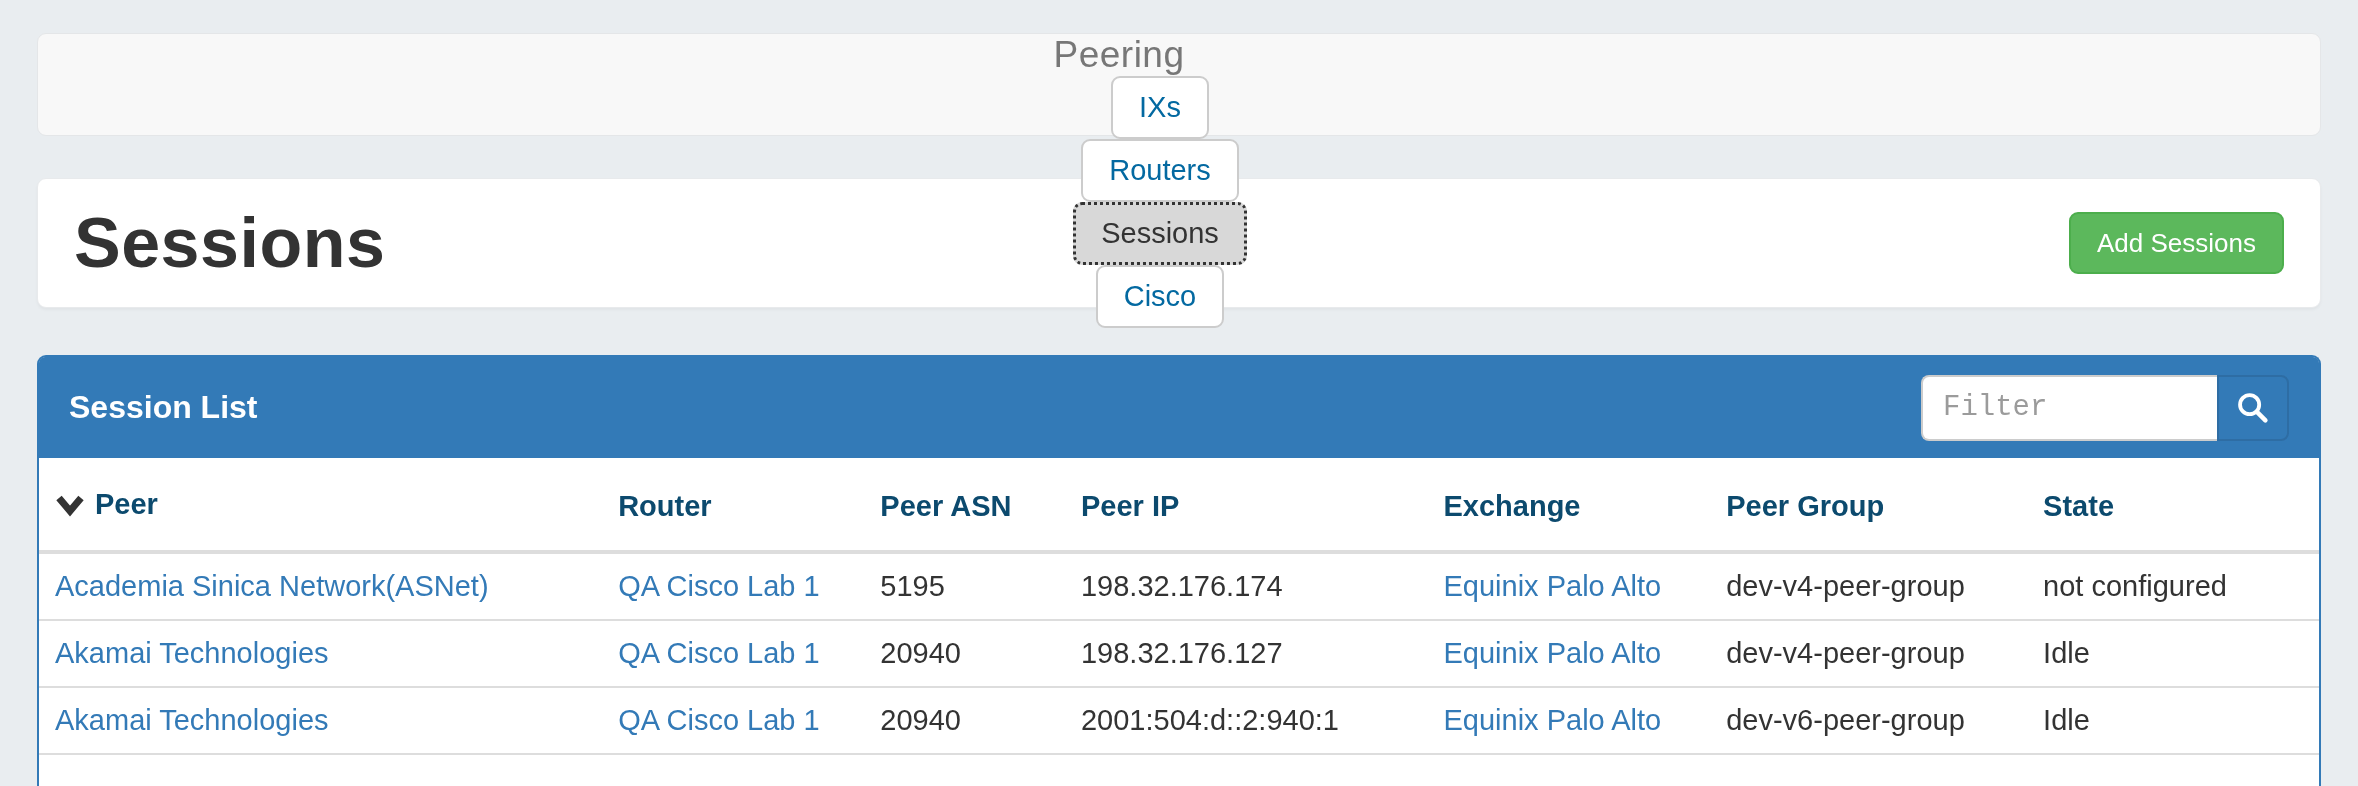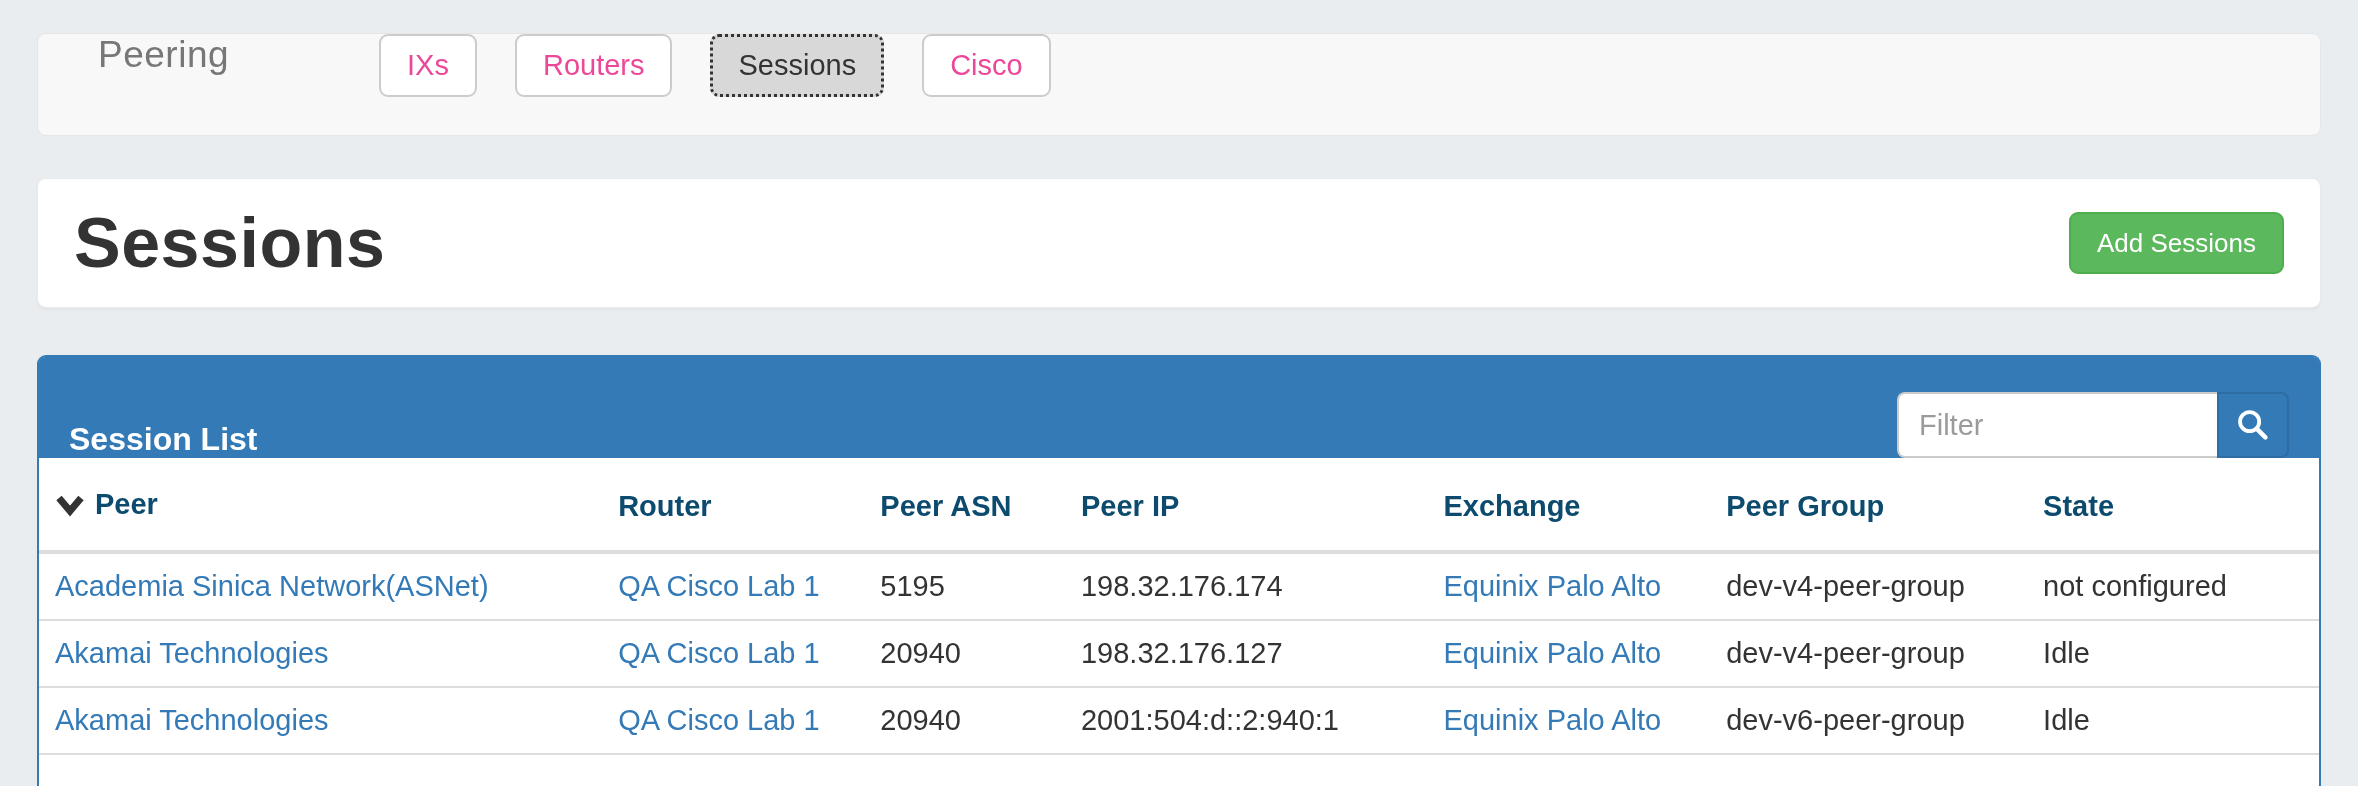--- a/index.html
+++ b/index.html
@@ -13,34 +13,35 @@
   }
 
   
   .navbar {
     margin: 33px 37px 0 37px;
     height: 103px;
     background: #f8f8f8;
     border: 1px solid #e4e6e8;
     border-radius: 9px;
     display: flex;
-    align-items: flex-start;
+    align-items: center;
     padding: 0 30px;
+    flex-direction: column;
   }
   .brand {
     font-size: 37px;
     color: #777;
     padding: 0 30px 0 30px;
     margin-right: 120px;
     letter-spacing: 0.5px;
   }
   .nav-btn {
     font-family: "Liberation Sans", sans-serif;
     font-size: 29px;
-    color: #ec4899;
+    color: #0369a1;
     background: #fff;
     border: 2px solid #ccc;
     border-radius: 9px;
     padding: 15px 26px;
     margin-right: 38px;
     cursor: pointer;
     line-height: 1;
   }
   .nav-btn.active {
     background: #d8d8d8;
@@ -88,34 +89,34 @@
     border-radius: 9px 9px 0 0;
     border-bottom: none;
     background: #fff;
     height: 620px;
   }
   .panel-heading {
     background: #337ab7;
     height: 101px;
     border-radius: 6px 6px 0 0;
     display: flex;
-    align-items: flex-end;
+    align-items: center;
     justify-content: space-between;
     padding: 0 30px 0 30px;
   }
   .panel-title {
     color: #fff;
     font-size: 32px;
     font-weight: 700;
   }
   .filter-group { display: flex; }
   .filter-input {
-    width: 320px;
+    width: 296px;
     height: 66px;
-    font-family: Liberation Sans, sans-serif;
+    font-family: Liberation Mono, monospace;
     font-size: 29px;
     color: #333;
     padding: 0 20px;
     border: 2px solid #ccc;
     border-right: none;
     border-radius: 8px 0 0 8px;
     outline: none;
   }
   .filter-input::placeholder { color: #9b9b9b; }
   .filter-btn {

